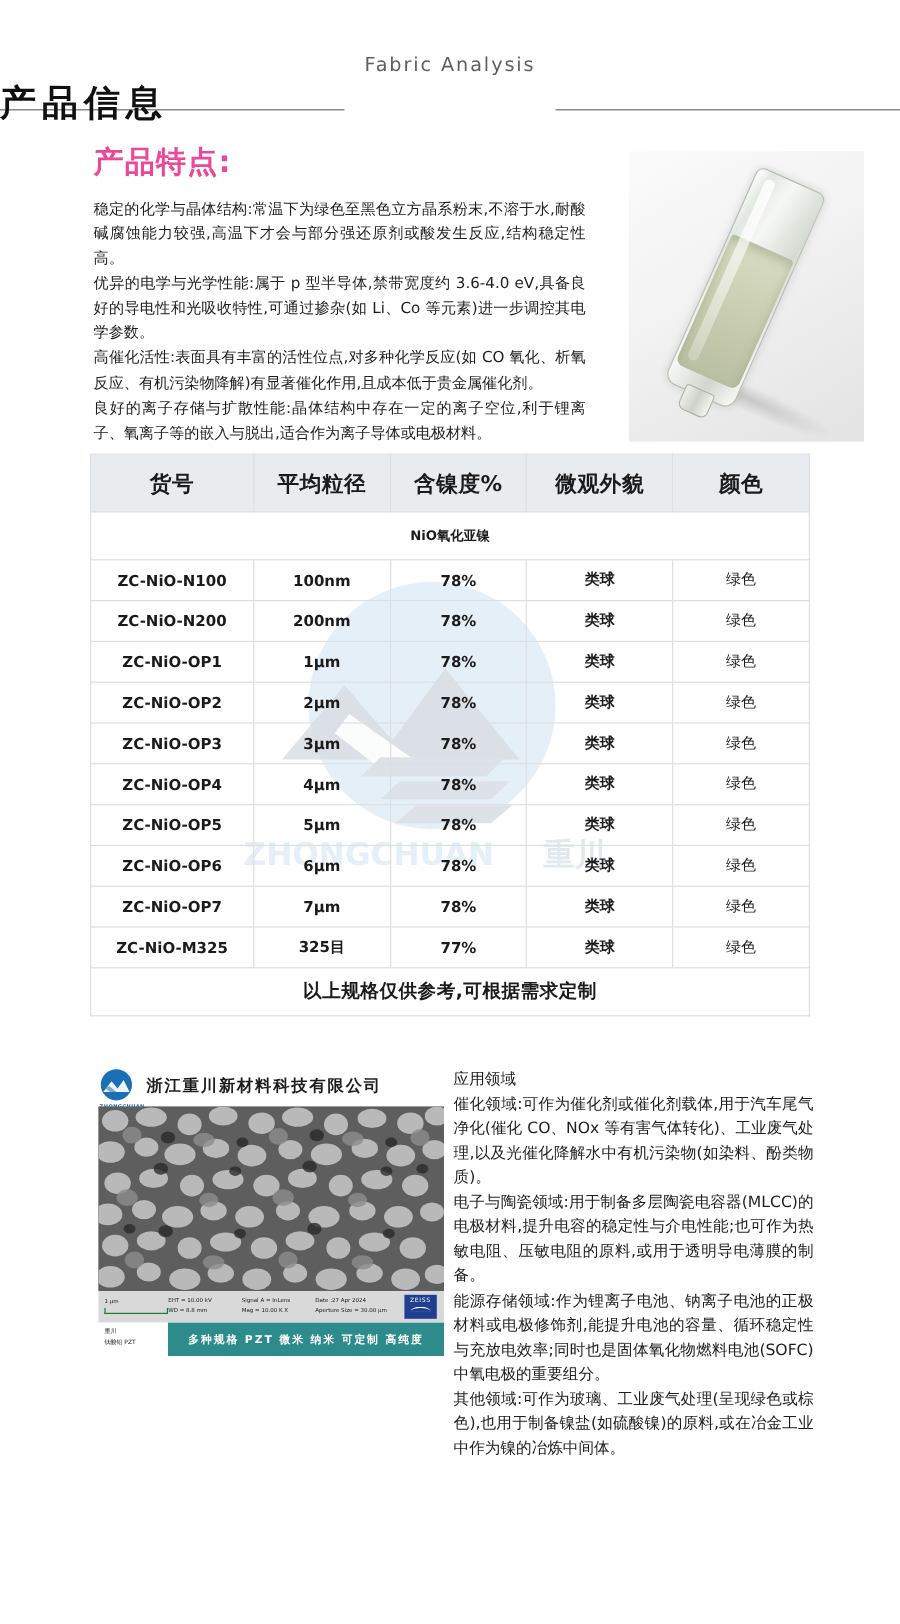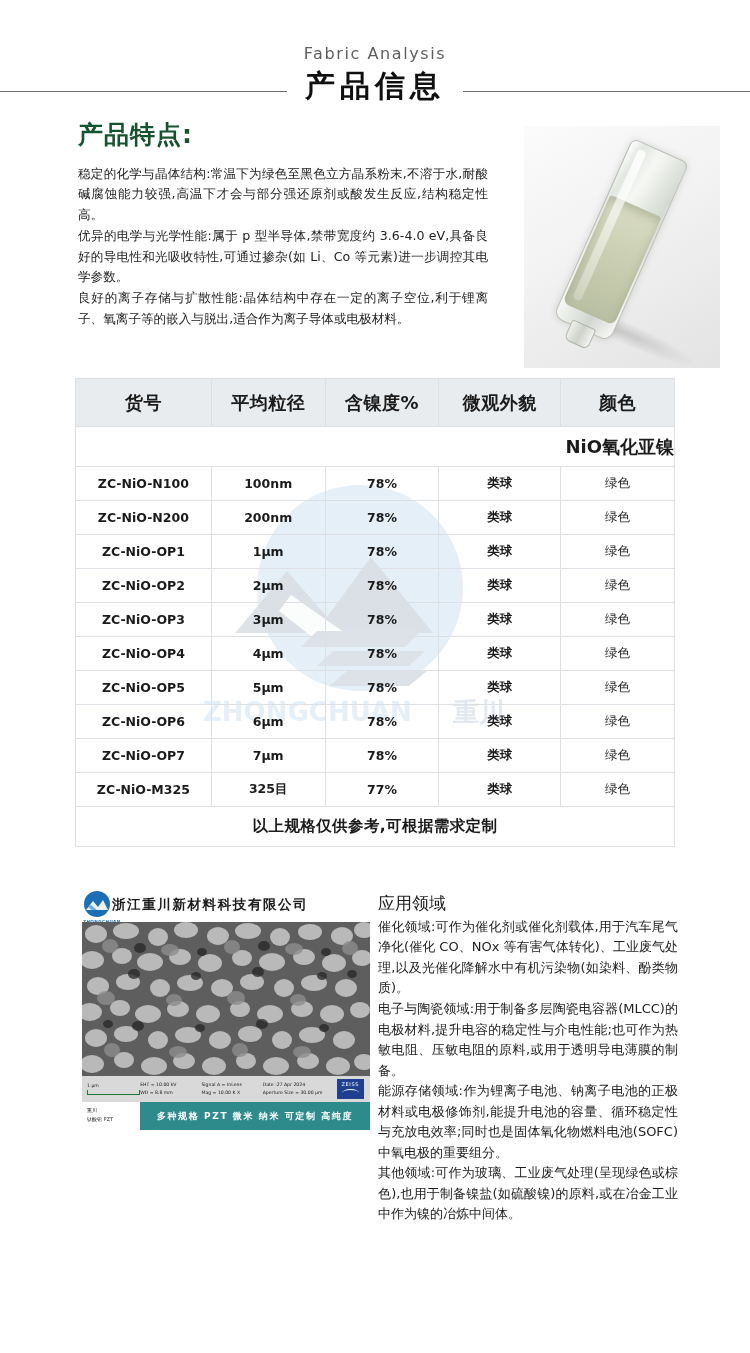--- a/index.html
+++ b/index.html
@@ -16,32 +16,32 @@
 
   
   .header { position: relative; width: 628px; height: 118px; }
   .header-en {
     position: absolute; top: 44px; left: 0; width: 750px;
     text-align: center; font-size: 16px; letter-spacing: 1.6px;
     color: #5e5e5e; font-family: "DejaVu Sans", "Liberation Sans", sans-serif;
   }
   .header-cn {
     position: absolute; top: 66px; left: 0; width: 750px;
-    text-align: center; font-size: 30px; font-weight: 700;
+    font-size: 30px; font-weight: 700;
     letter-spacing: 5px; color: #101010;
   }
   .rule { position: absolute; top: 91px; height: 1px; background: #6d6d6d; }
   .rule.left  { left: 0;   width: 287px; }
   .rule.right { left: 463px; width: 287px; }
 
   
   .features-wrap { position: relative; padding: 10px 0 0 0; }
   .sec-title {
     position: absolute; top: 0px; left: 78px;
-    font-size: 25px; font-weight: 700; color: #14532d; letter-spacing: 1px;
+    font-size: 25px; font-weight: 700; color: #ec4899; letter-spacing: 1px;
   }
   .feat-text {
     position: absolute; top: 46px; left: 78px; width: 410px;
     font-size: 12.6px; line-height: 1.62; color: #1d1d1d; text-align: justify;
   }
   .feat-text p { margin: 0 0 1px 0; }
 
   
   .photo {
     position: absolute; top: 8px; left: 524px; width: 196px; height: 242px;
@@ -97,41 +97,41 @@
   }
   table.spec th, table.spec td {
     border: 1px solid #dcdfe3; text-align: center;
     padding: 0; height: 34px; color: #1b1b1b;
   }
   table.spec thead th {
     background: #e9ecef; height: 48px;
     font-size: 18px; font-weight: 700; letter-spacing: .5px;
   }
   table.spec tr.groupline td {
-    height: 40px; font-size: 18px; font-weight: 700; background: transparent; text-align: right;
+    height: 40px; font-size: 11px; font-weight: 700; background: transparent;
   }
   table.spec td.code   { font-weight: 700; font-size: 12.5px; }
   table.spec td.size   { font-weight: 700; font-size: 12.5px; }
   table.spec td.ni     { font-weight: 700; font-size: 12.5px; }
   table.spec td.morph  { font-weight: 700; font-size: 12.5px; }
   table.spec td.color  { font-weight: 400; font-size: 12.5px; }
   table.spec tr.note td {
     height: 40px; font-size: 15.5px; font-weight: 700; letter-spacing: .4px;
   }
   col.c1 { width: 136px; } col.c2 { width: 114px; }
   col.c3 { width: 114px; } col.c4 { width: 122px; } col.c5 { width: 114px; }
 
   
   .bottom { position: absolute; top: 888px; left: 0; width: 750px; }
 
   .sem-card { position: absolute; left: 82px; top: 0; width: 288px; }
   .brandline { display: flex; align-items: center; height: 34px; }
   .logo-mark { width: 30px; height: 30px; position: relative; flex: 0 0 30px; }
   .brand-cn {
-    font-size: 13.5px; font-weight: 700;
+    margin-left: 10px; font-size: 13.5px; font-weight: 700;
     letter-spacing: 1.6px; color: #1c1c1c;
   }
   .logo-sub {
     position: absolute; left: 1px; top: 29px; font-size: 4.2px;
     letter-spacing: .4px; color: #1b6fb5; font-weight: 700;
   }
   .sem-img {
     position: relative; width: 288px; height: 154px; overflow: hidden;
     background: #6f6f6f;
   }
@@ -157,41 +157,42 @@
     width: 58px; font-size: 5px; color: #222; line-height: 1.8;
     padding: 4px 0 0 5px;
   }
   .sf-banner {
     flex: 1; background: #2d8b8b; color: #fff; display: flex;
     align-items: center; justify-content: center;
     font-size: 9px; letter-spacing: 1.6px; font-weight: 700;
   }
 
   .apps { position: absolute; left: 378px; top: 2px; width: 300px; }
-  .apps-title { font-size: 17px; line-height: 1.58; color: #1d1d1d; }
+  .apps-title { font-size: 13px; line-height: 1.58; color: #1d1d1d; }
   .apps p { font-size: 13px; line-height: 1.58; color: #1d1d1d; text-align: justify; margin: 0; }
 </style>
 </head>
 <body>
 
 <div class="page">
 
   <div class="header">
     <div class="rule left"></div>
     <div class="rule right"></div>
     <div class="header-en">Fabric Analysis</div>
     <div class="header-cn">产品信息</div>
   </div>
 
   <div class="features-wrap">
     <div class="sec-title">产品特点:</div>
 
     <div class="feat-text">
       <p>稳定的化学与晶体结构:常温下为绿色至黑色立方晶系粉末,不溶于水,耐酸碱腐蚀能力较强,高温下才会与部分强还原剂或酸发生反应,结构稳定性高。</p>
       <p>优异的电学与光学性能:属于 p 型半导体,禁带宽度约 3.6-4.0 eV,具备良好的导电性和光吸收特性,可通过掺杂(如 Li、Co 等元素)进一步调控其电学参数。</p>
+      <p>高催化活性:表面具有丰富的活性位点,对多种化学反应(如 CO 氧化、析氧反应、有机污染物降解)有显著催化作用,且成本低于贵金属催化剂。</p>
       <p>良好的离子存储与扩散性能:晶体结构中存在一定的离子空位,利于锂离子、氧离子等的嵌入与脱出,适合作为离子导体或电极材料。</p>
     </div>
 
     <div class="photo">
       <div class="photo-shadow"></div>
       <div class="vial">
         <div class="vial-powder"></div>
         <div class="vial-gloss"></div>
         <div class="vial-neck"></div>
       </div>

